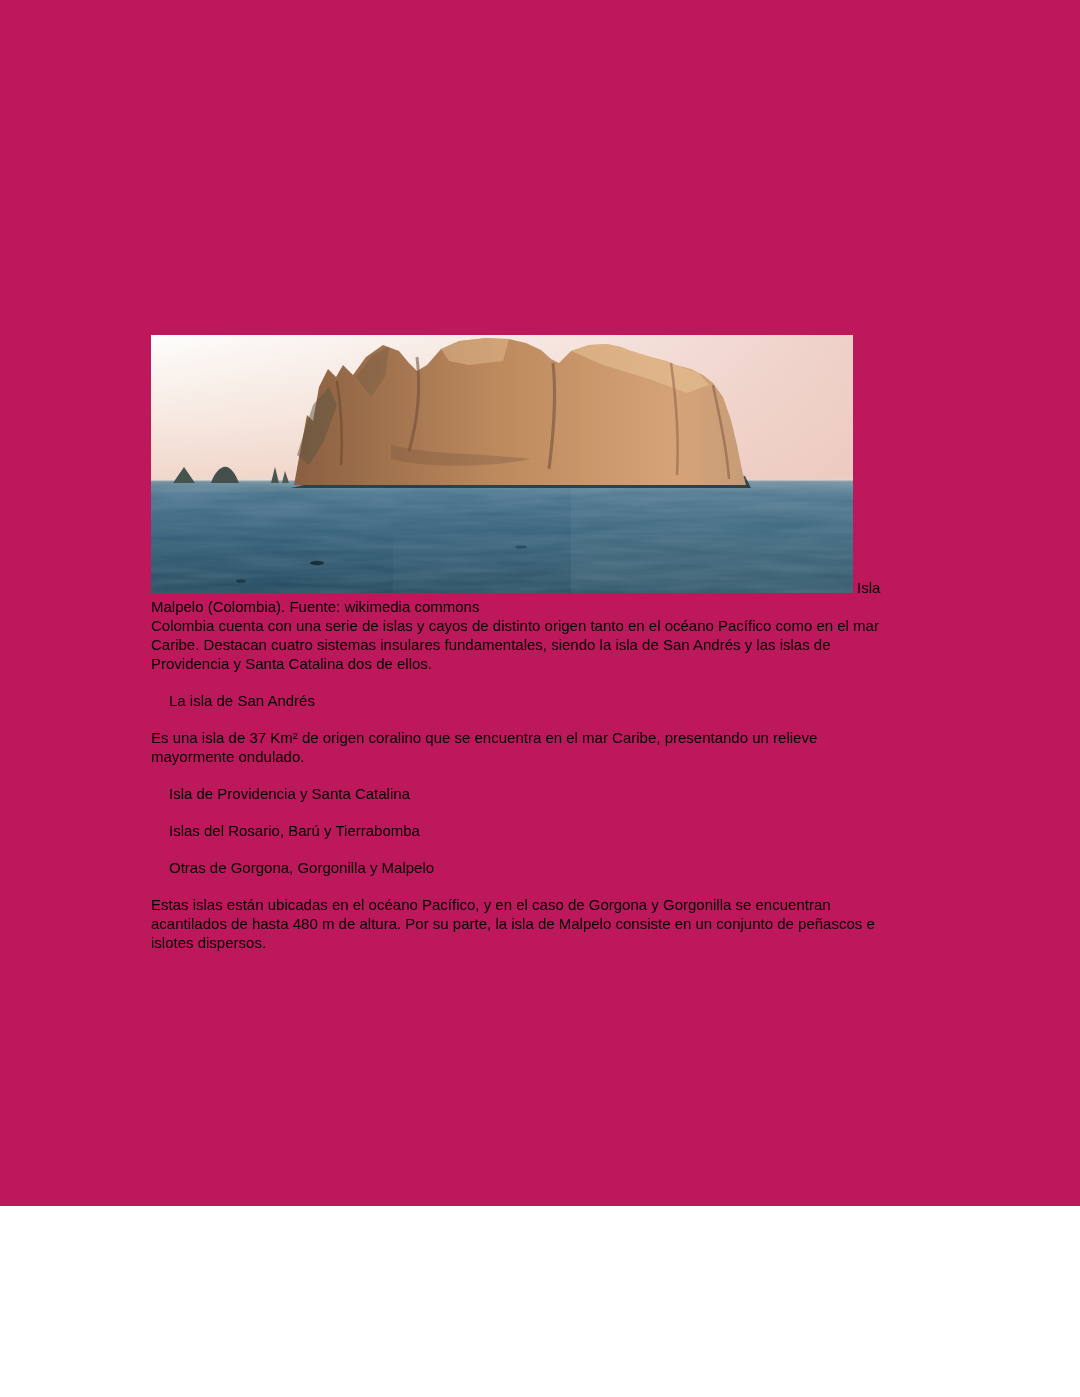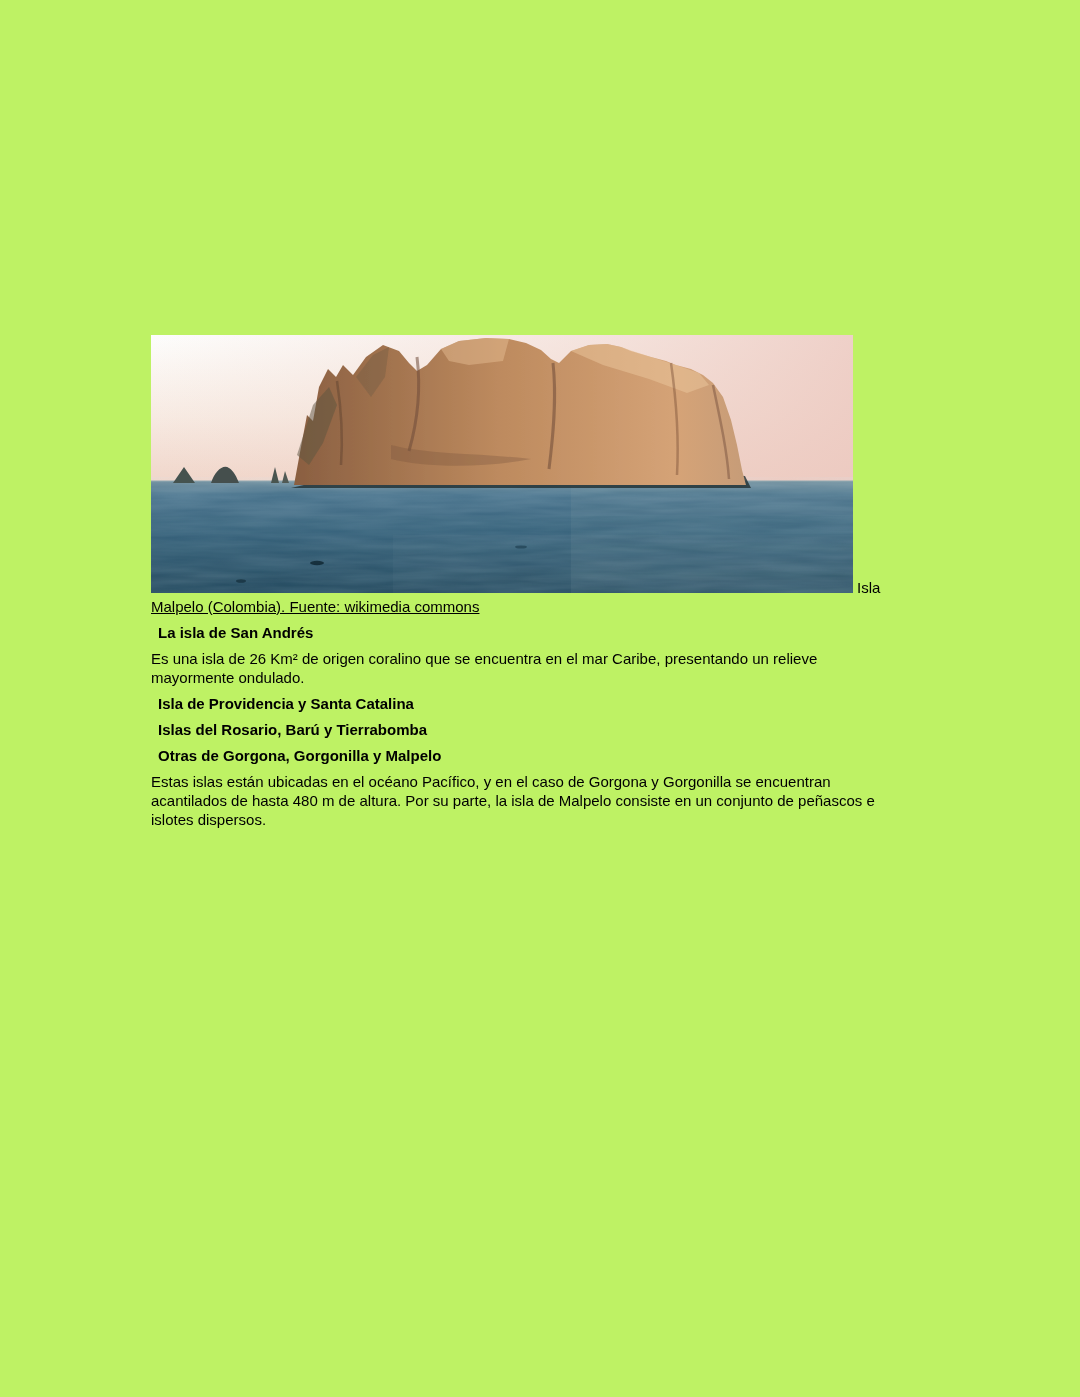--- a/index.html
+++ b/index.html
@@ -1,20 +1,20 @@
 <!DOCTYPE html>
 <html><head>
 <meta charset="utf-8">
 <style>
   html, body { margin: 0; padding: 0; background: #ffffff; }
   .page {
     position: relative;
     width: 1080px;
-    height: 1397px;
-    background: #bef264;
+    height: 1206px;
+    background: #be185d;
     overflow: hidden;
     font-family: "Liberation Sans", "DejaVu Sans", sans-serif;
     color: #000000;
   }
   .content {
     position: absolute;
     left: 151px;
     top: 335px;
     width: 820px;
     font-size: 15px;
@@ -23,30 +23,30 @@
   .figure-para { margin: 0; }
   .photo {
     display: inline-block;
     width: 702px;
     height: 258px;
     overflow: hidden;
     vertical-align: baseline;
   }
   .photo svg { display: block; }
   .caption-lead { margin-left: 4px; }
-  .caption-rest { display: block; text-decoration: underline; }
+  .caption-rest { display: block; }
   p.para {
     margin: 0;
     white-space: pre-line;
   }
   h3.heading {
-    margin: 7px;
+    margin: 18px;
     font-size: 15px;
     line-height: 19px;
-    font-weight: bold;
+    font-weight: normal;
   }
   .mt { margin-top: 34px; }
 </style>
 </head>
 <body>
 
 <div class="page">
   <div class="content">
 
     <p class="figure-para">
@@ -128,24 +128,27 @@
           </g>
 
           <ellipse cx="166" cy="228" rx="7" ry="2.2" fill="#0e2430" opacity="0.8"></ellipse>
           <ellipse cx="90" cy="246" rx="5" ry="1.8" fill="#0e2430" opacity="0.6"></ellipse>
           <ellipse cx="370" cy="212" rx="6" ry="1.6" fill="#12303f" opacity="0.5"></ellipse>
         </svg>
       </span><span class="caption-lead">Isla</span>
       <span class="caption-rest">Malpelo (Colombia). Fuente: wikimedia commons</span>
     </p>
 
+    <p class="para">Colombia cuenta con una serie de islas y cayos de distinto origen tanto en el océano Pacífico como en el mar
+Caribe. Destacan cuatro sistemas insulares fundamentales, siendo la isla de San Andrés y las islas de
+Providencia y Santa Catalina dos de ellos.</p>
 
 
     <h3 class="heading mt">La isla de San Andrés</h3>
-    <p class="para mt">Es una isla de 26 Km² de origen coralino que se encuentra en el mar Caribe, presentando un relieve
+    <p class="para mt">Es una isla de 37 Km² de origen coralino que se encuentra en el mar Caribe, presentando un relieve
 mayormente ondulado.</p>
 
     <h3 class="heading mt">Isla de Providencia y Santa Catalina</h3>
 
     <h3 class="heading mt">Islas del Rosario, Barú y Tierrabomba</h3>
 
     <h3 class="heading mt">Otras de Gorgona, Gorgonilla y Malpelo</h3>
     <p class="para mt">Estas islas están ubicadas en el océano Pacífico, y en el caso de Gorgona y Gorgonilla se encuentran
 acantilados de hasta 480 m de altura. Por su parte, la isla de Malpelo consiste en un conjunto de peñascos e
 islotes dispersos.</p>

